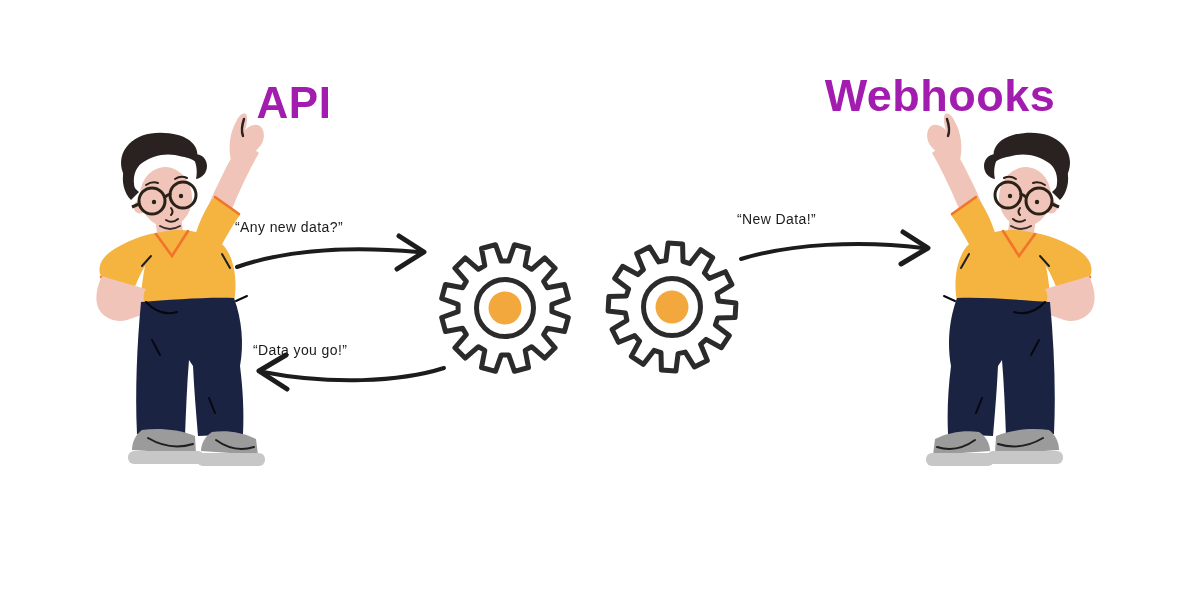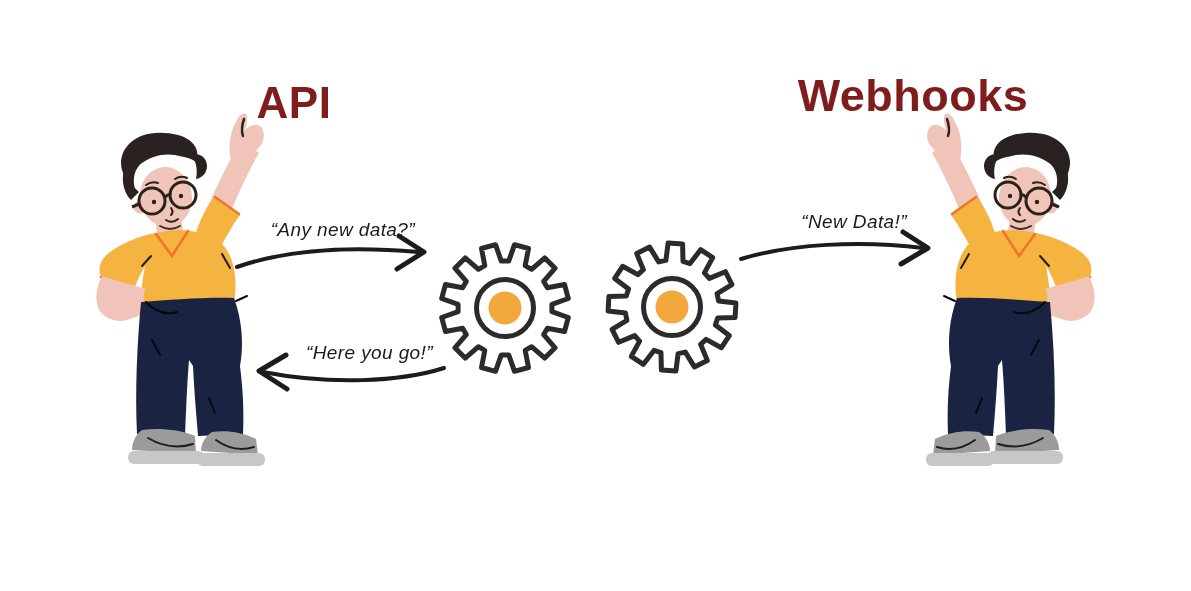--- a/index.html
+++ b/index.html
@@ -7,37 +7,36 @@
     width:1191px;height:591px;
     background:#ffffff;
     font-family:"Liberation Sans","DejaVu Sans",sans-serif;
     position:relative;overflow:hidden;
   }
   .stage{position:absolute;left:0;top:0;width:1191px;height:591px;}
   svg.canvas{position:absolute;left:0;top:0;}
   .title{
     position:absolute;
     font-weight:bold;
-    color:#7f1d1d;
+    color:#a21caf;
     text-align:center;
     line-height:1.05;
     letter-spacing:0.5px;
     white-space:nowrap;
   }
   #title-api{left:224px;top:80px;width:140px;font-size:44px;}
-  #title-webhooks{left:773px;top:72px;width:280px;font-size:45px;}
+  #title-webhooks{left:800px;top:72px;width:280px;font-size:45px;}
   .speech{
     position:absolute;
     color:#1b1b1b;
-    font-size:19px;
+    font-size:14px;
     letter-spacing:0.4px;
-    text-align:right;
+    text-align:left;
     line-height:1.1;
     white-space:nowrap;
-    font-style:italic;
   }
   #label-request{left:235px;top:220px;width:180px;}
   #label-response{left:253px;top:343px;width:180px;}
   #label-push{left:737px;top:212px;width:170px;}
 </style>
 </head>
 <body>
 
 <div class="stage">
 
@@ -156,15 +155,15 @@
       <path fill="#ffffff" stroke="#2b2b2b" stroke-width="5" stroke-linejoin="round" d="M735.9,303.1 L735.1,317.6 L717.7,318.0 L715.4,325.0 L729.3,335.6 L721.4,347.7 L706.1,339.4 L700.6,344.3 L707.3,360.4 L694.4,366.9 L685.3,352.1 L678.1,353.6 L675.9,370.9 L661.4,370.1 L661.0,352.7 L654.0,350.4 L643.4,364.3 L631.3,356.4 L639.6,341.1 L634.7,335.6 L618.6,342.3 L612.1,329.4 L626.9,320.3 L625.4,313.1 L608.1,310.9 L608.9,296.4 L626.3,296.0 L628.6,289.0 L614.7,278.4 L622.6,266.3 L637.9,274.6 L643.4,269.7 L636.7,253.6 L649.6,247.1 L658.7,261.9 L665.9,260.4 L668.1,243.1 L682.6,243.9 L683.0,261.3 L690.0,263.6 L700.6,249.7 L712.7,257.6 L704.4,272.9 L709.3,278.4 L725.4,271.7 L731.9,284.6 L717.1,293.7 L718.6,300.9 Z"></path>
       <circle cx="672" cy="307" r="28.5" fill="#ffffff" stroke="#2b2b2b" stroke-width="5"></circle>
       <circle cx="672" cy="307" r="16.5" fill="#f2a83d"></circle>
     </g>
   </svg>
 
   <div class="title" id="title-api">API</div>
   <div class="title" id="title-webhooks">Webhooks</div>
 
   <div class="speech" id="label-request">“Any new data?”</div>
-  <div class="speech" id="label-response">“Here you go!”</div>
+  <div class="speech" id="label-response">“Data you go!”</div>
   <div class="speech" id="label-push">“New Data!”</div>
 </div>
 
 </body></html>

